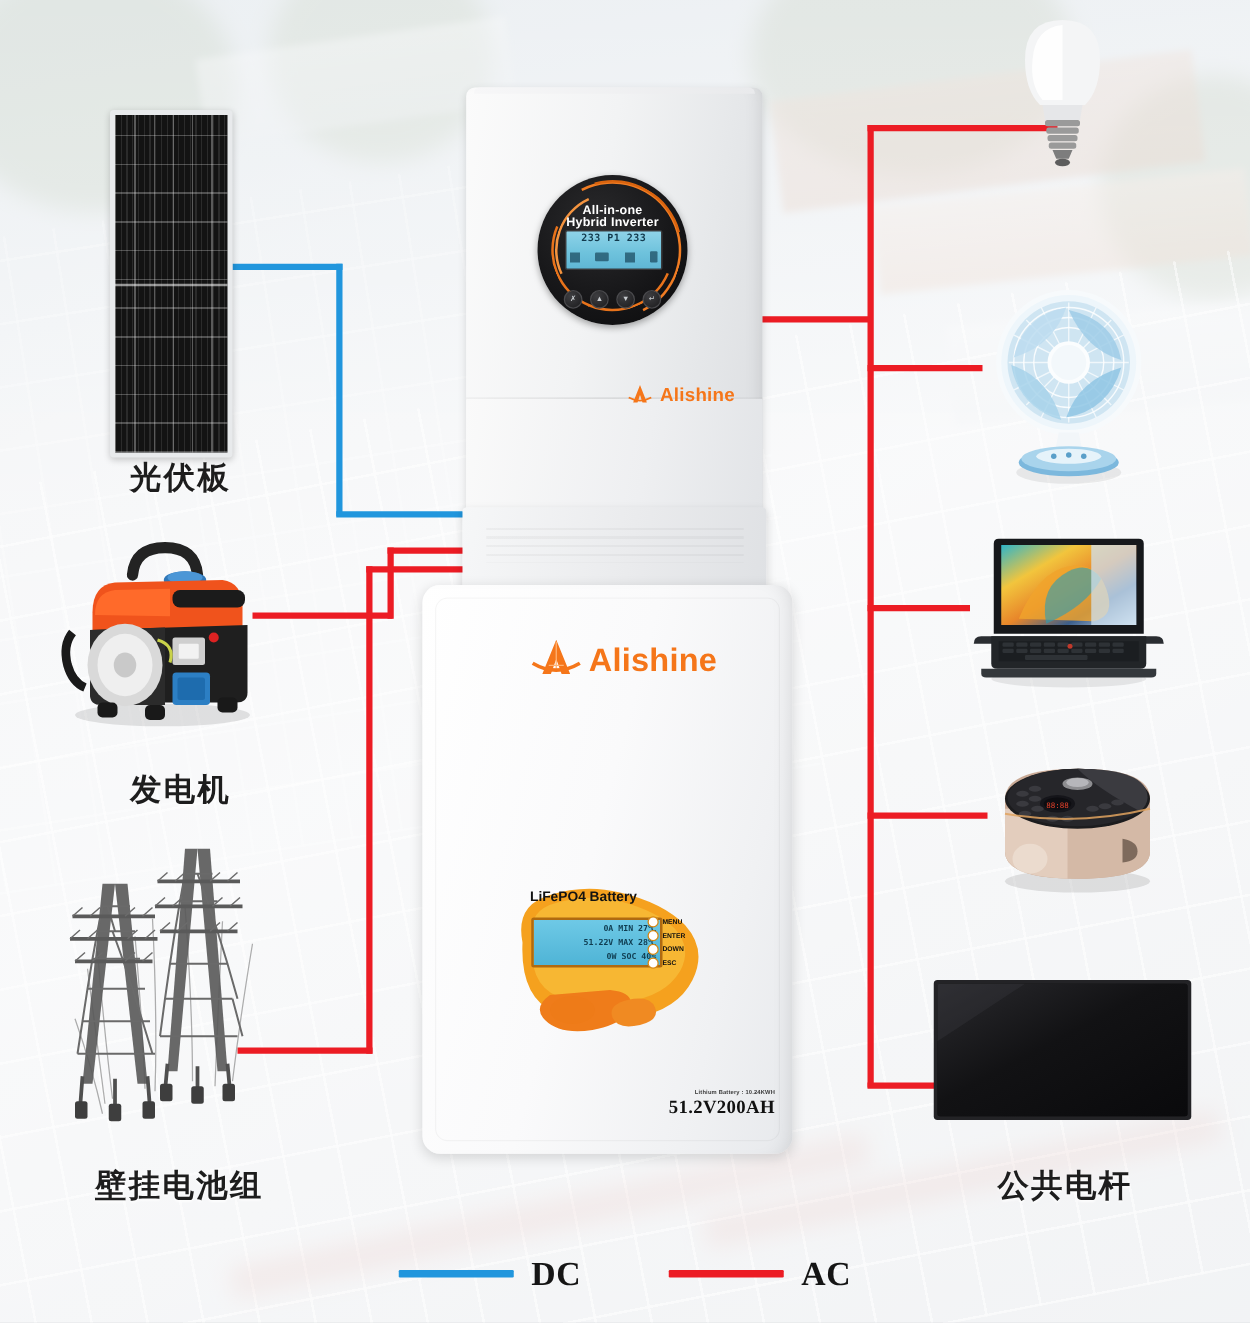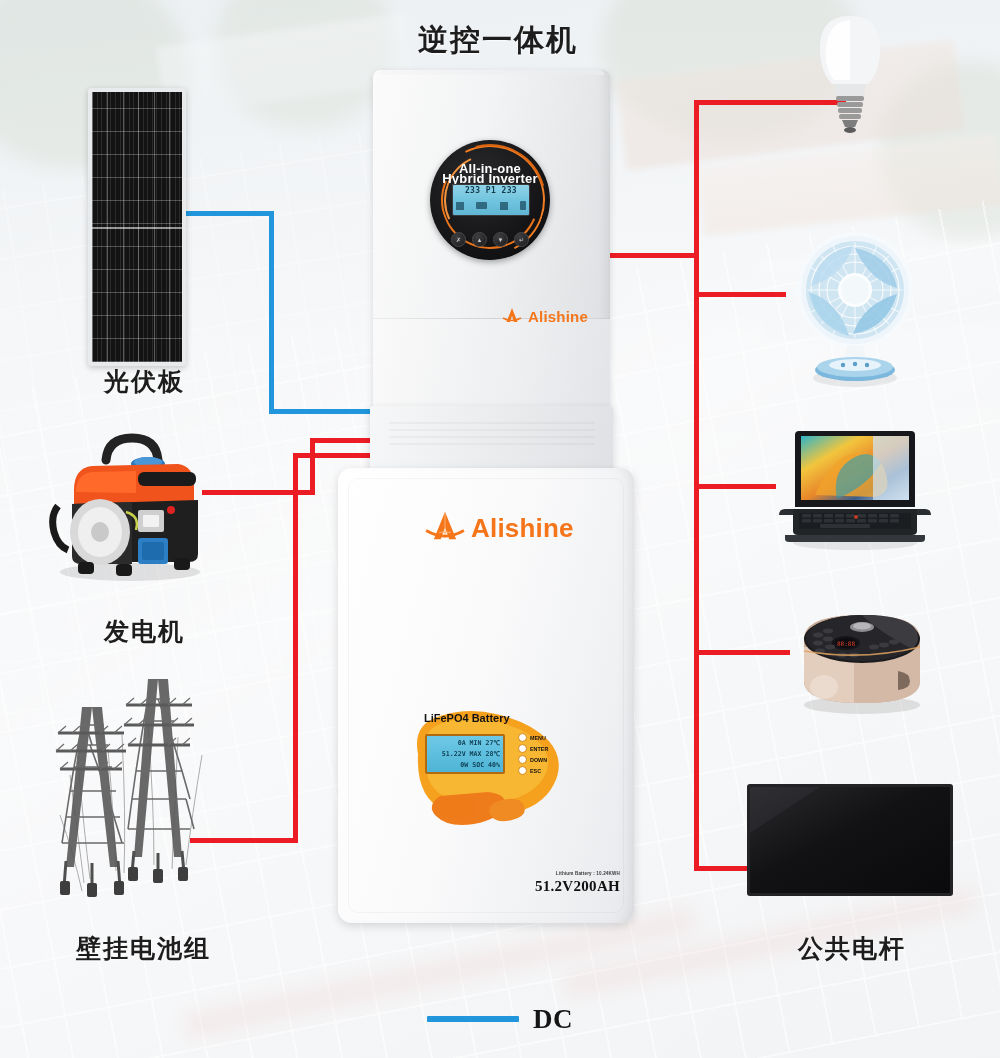--- a/index.html
+++ b/index.html
@@ -107,21 +107,21 @@
   }
   .dial-arc{
     position:absolute;border-radius:50%;border:2.5px solid transparent;
   }
   .arc1{inset:5px;border-top-color:#f07c23;border-right-color:#f07c23;transform:rotate(18deg);}
   .arc2{inset:11px;border-bottom-color:#e8731b;border-left-color:#e8731b;transform:rotate(-22deg);}
   .arc3{inset:4px;border-left-color:#d9640f;transform:rotate(120deg);}
   .arc4{inset:14px;border-right-color:#f5943f;transform:rotate(200deg);}
   .dial-title{
     position:absolute;left:0;top:24px;width:120px;text-align:center;
-    color:#fff;font-size:13px;font-weight:700;line-height:10px;letter-spacing:.2px;
+    color:#fff;font-size:10px;font-weight:700;line-height:10px;letter-spacing:.2px;
   }
   .dial-leds{
     position:absolute;left:26px;top:47px;width:68px;display:flex;justify-content:space-between;
   }
   .led{width:7px;height:7px;border-radius:50%;}
   .lcd{
     position:absolute;left:22px;top:44px;width:76px;height:30px;
     background:linear-gradient(180deg,#8fd3e8,#6fc3dd 55%,#5fb6d4);
     border:1.2px solid #3a3a3c;border-radius:2px;overflow:hidden;
   }
@@ -257,21 +257,20 @@
   <div class="wire h ac" style="left:293px;top:453px;width:147px;"></div>
 
   <div class="wire h ac" style="left:608px;top:253px;width:90px;"></div>
   <div class="wire v ac" style="left:694px;top:100px;height:770px;"></div>
   <div class="wire h ac" style="left:694px;top:100px;width:152px;"></div>
   <div class="wire h ac" style="left:694px;top:292px;width:92px;"></div>
   <div class="wire h ac" style="left:694px;top:484px;width:82px;"></div>
   <div class="wire h ac" style="left:694px;top:650px;width:96px;"></div>
   <div class="wire h ac" style="left:694px;top:866px;width:58px;"></div>
 
-  <div class="cn-label title-cn" style="left:418px;top:20px;">逆控一体机</div>
 
   <div id="solar">
     <div class="sp-frame">
       <div class="sp-cells"></div>
       <div class="sp-mid"></div>
     </div>
   </div>
   <div class="cn-label sub-cn" style="left:104px;top:365px;">光伏板</div>
 
   <div id="generator">
@@ -455,21 +454,21 @@
         <path d="M12 50 q-6 -30 22 -38 q28 -9 56 -2 q34 8 52 26 q18 20 6 44
                  q-12 24 -46 30 q-36 7 -64 -4 q-28 -12 -26 -56 z" fill="#f5a11e"></path>
         <path d="M20 46 q-4 -22 20 -28 q26 -7 50 -1 q30 8 44 22 q14 16 4 34
                  q-12 20 -42 24 q-32 5 -56 -4 q-24 -10 -20 -47 z" fill="#f7b733"></path>
         <path d="M34 92 q-14 10 -4 20 q12 12 38 8 q26 -5 30 -18 q4 -12 -16 -14 z" fill="#ef7c1a"></path>
         <path d="M96 96 q18 -4 22 6 q4 10 -12 14 q-18 4 -22 -6 q-4 -10 12 -14 z" fill="#f08a22"></path>
         <ellipse cx="52" cy="104" rx="18" ry="11" fill="#ee7b18"></ellipse>
       </svg>
       <div style="position:absolute;left:18px;top:8px;font-size:11px;font-weight:700;color:#121212;">LiFePO4 Battery</div>
 
-      <div style="position:absolute;left:19px;top:30px;width:80px;height:40px;background:linear-gradient(180deg,#6ec9e6,#4fb4d6);border:2px solid #b06a10;border-radius:2px;padding:2px 3px;box-sizing:border-box;">
+      <div style="position:absolute;left:19px;top:30px;width:105px;height:40px;background:linear-gradient(180deg,#6ec9e6,#4fb4d6);border:2px solid #b06a10;border-radius:2px;padding:2px 3px;box-sizing:border-box;">
         <div style="font-family:'DejaVu Sans Mono','Liberation Mono',monospace;font-size:6.6px;font-weight:700;color:#0f3c50;text-align:right;line-height:11px;">0A  MIN  27℃</div>
         <div style="font-family:'DejaVu Sans Mono','Liberation Mono',monospace;font-size:6.6px;font-weight:700;color:#0f3c50;text-align:right;line-height:11px;">51.22V MAX 28℃</div>
         <div style="font-family:'DejaVu Sans Mono','Liberation Mono',monospace;font-size:6.6px;font-weight:700;color:#0f3c50;text-align:right;line-height:11px;">0W  SOC   40%</div>
       </div>
 
       <div style="position:absolute;left:112px;top:28px;width:48px;">
         <div style="display:flex;align-items:center;gap:3px;height:11px;">
           <span style="width:7px;height:7px;border-radius:50%;background:#fff;border:1px solid #d6860f;"></span>
           <span style="font-size:5.4px;font-weight:700;color:#101010;">MENU</span>
         </div>
@@ -639,15 +638,19 @@
     </svg>
   </div>
 
   <div class="cn-label sub-cn" style="left:798px;top:932px;">公共电杆</div>
 
   <div id="legend">
     <div class="lg-item">
       <span class="lg-line" style="background:#2196dd;"></span>
       <span class="lg-text">DC</span>
     </div>
+    <div class="lg-item">
+      <span class="lg-line" style="background:#ec1c24;"></span>
+      <span class="lg-text">AC</span>
+    </div>
   </div>
 
 </div>
 
 </body></html>

